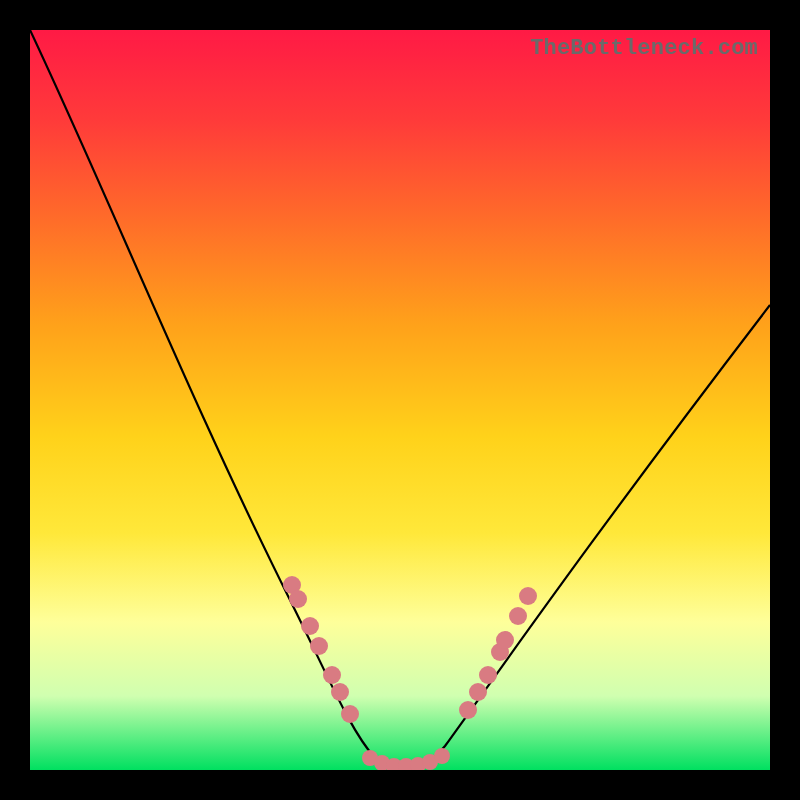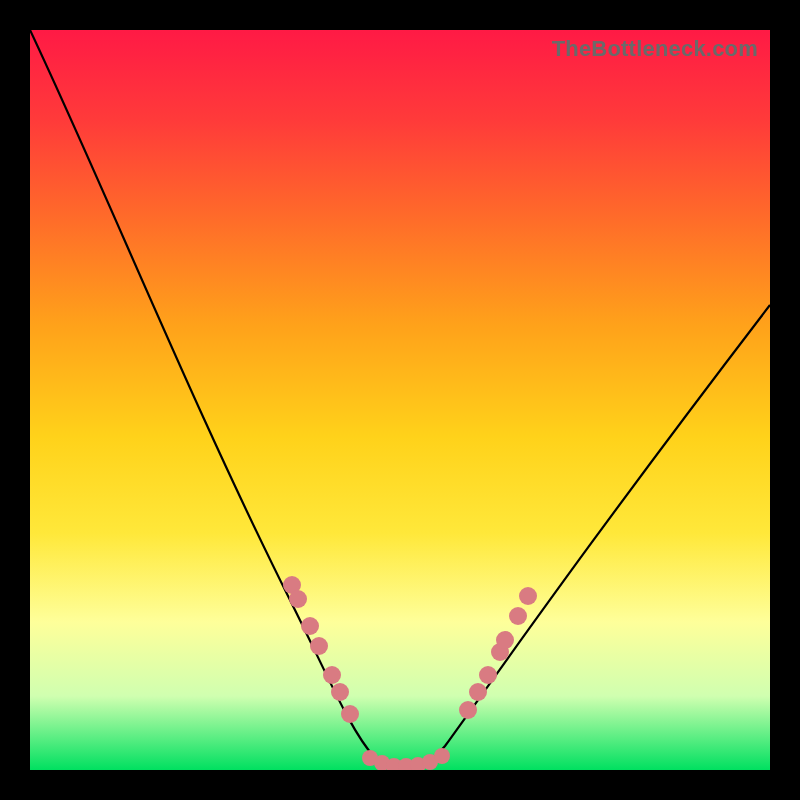--- a/index.html
+++ b/index.html
@@ -24,21 +24,21 @@
       #ffd21a 55%,
       #ffe83a 68%,
       #feff9a 80%,
       #d0ffb0 90%,
       #00e060 100%);
   }
   .watermark {
     position: absolute;
     top: 6px;
     right: 12px;
-    font-family: Liberation Sans, sans-serif;
+    font-family: Liberation Mono, monospace;
     font-size: 22px;
     font-weight: 600;
     color: #6a6a6a;
     letter-spacing: 0.2px;
     user-select: none;
   }
   svg.curve {
     position: absolute;
     left: 0; top: 0;
     width: 740px; height: 740px;

